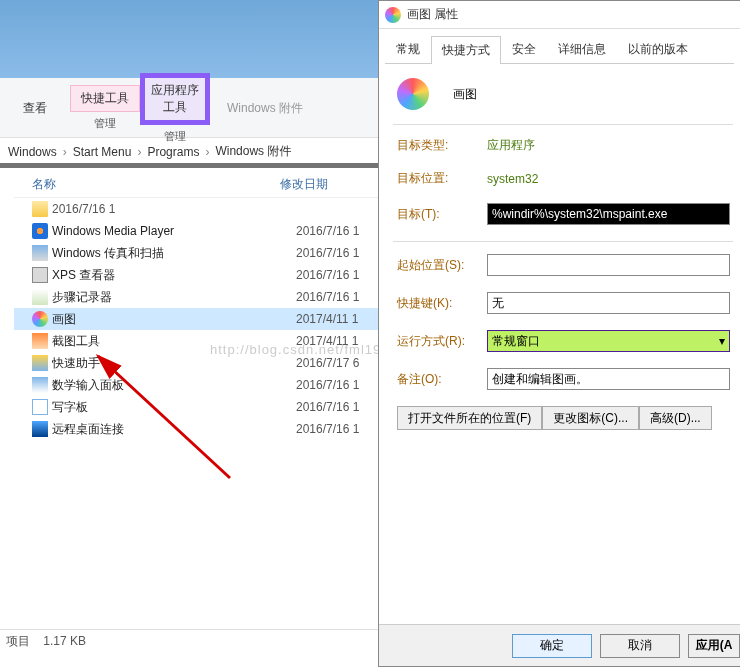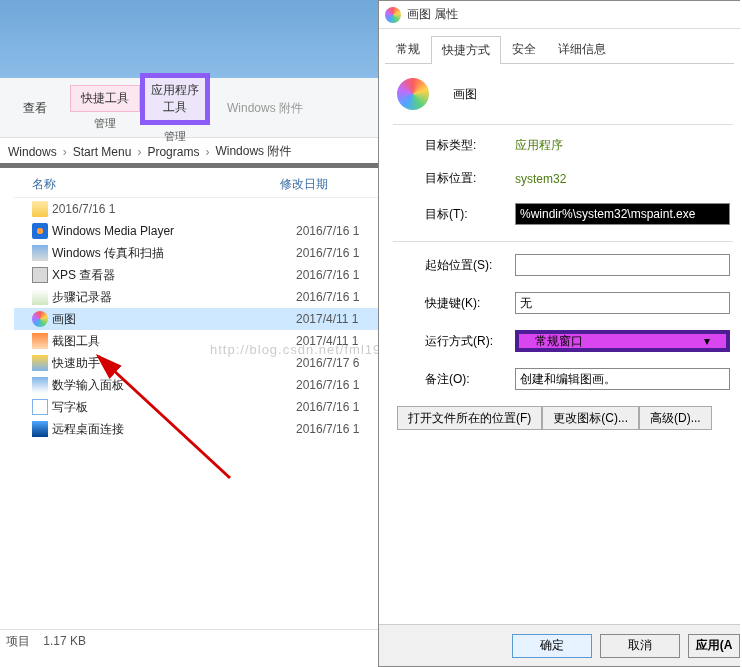--- a/index.html
+++ b/index.html
@@ -38,25 +38,25 @@
 .props-title .ti { width: 16px; height: 16px; margin: 0 6px; }
 .tabs { display: flex; border-bottom: 1px solid #ccc; margin: 6px 6px 0 6px; }
 .tab { font-size: 12px; padding: 5px 10px; border: 1px solid transparent; border-bottom: none; color: #333; cursor: pointer; }
 .tab.active { border-color: #ccc; background: #fff; position: relative; top: 1px; }
 .props-body { padding: 14px 10px 10px 18px; }
 .hdr-row { display: flex; align-items: center; margin-bottom: 14px; }
 .hdr-icon { width: 32px; height: 32px; margin-right: 24px; }
 .hdr-name { font-size: 12px; }
 .sep { height: 1px; background: #ddd; margin: 6px 0 12px -4px; width: 340px; }
 .frow { display: flex; align-items: center; margin-bottom: 16px; font-size: 12px; }
-.flabel { width: 90px; color: #000000; margin-left: 28px; }
+.flabel { width: 90px; color: #a16207; }
 .fval { flex: 1; color: #4d7c0f; overflow: hidden; }
 .finput { flex: 1; height: 22px; border: 1px solid #888; font-size: 12px; padding: 0 4px; background: #fff; }
 .finput.black { background: #000; color: #fff; }
-.fselect { flex: 1; height: 22px; border: 4px solid #4c1d95; font-size: 12px; padding: 0 16px; background: #d946ef; display: flex; align-items: center; justify-content: space-between; }
+.fselect { flex: 1; height: 22px; border: 1px solid #4c1d95; font-size: 12px; padding: 0 4px; background: #bef264; display: flex; align-items: center; justify-content: space-between; }
 .btn-row { display: flex; margin-top: 8px; }
 .wbtn { font-size: 12px; height: 24px; padding: 0 10px; border: 1px solid #aaa; background: #efefef; cursor: pointer; }
 .footer { position: absolute; left: 0; bottom: 0; width: 100%; height: 42px; border-top: 1px solid #ccc; display: flex; align-items: center; justify-content: flex-end; gap: 8px; padding-right: 0; background: #f0f0f0; }
 .fbtn { width: 80px; height: 24px; font-size: 12px; border: 1px solid #888; background: #efefef; cursor: pointer; }
 .fbtn.ok { background: #e6f2ff; border-color: #5a9bd4; }
 .fbtn.last { width: 52px; font-weight: bold; }
 
 
 .ic-folder { background: linear-gradient(#ffe9a8,#f7c948); border-radius: 1px; }
 .ic-ini { background: #fff; border: 1px solid #bbb; }
@@ -213,20 +213,21 @@
   <div class="props-title">
     <span class="ti ic-paint"></span>
     <span>画图 属性</span>
   </div>
 
   <div class="tabs">
     <div class="tab">常规</div>
     <div class="tab active">快捷方式</div>
     <div class="tab">安全</div>
     <div class="tab">详细信息</div>
+    <div class="tab">以前的版本</div>
   </div>
 
   <div class="props-body">
     <div class="hdr-row">
       <span class="hdr-icon ic-paint"></span>
       <span class="hdr-name">画图</span>
     </div>
     <div class="sep"></div>
 
     <div class="frow">

